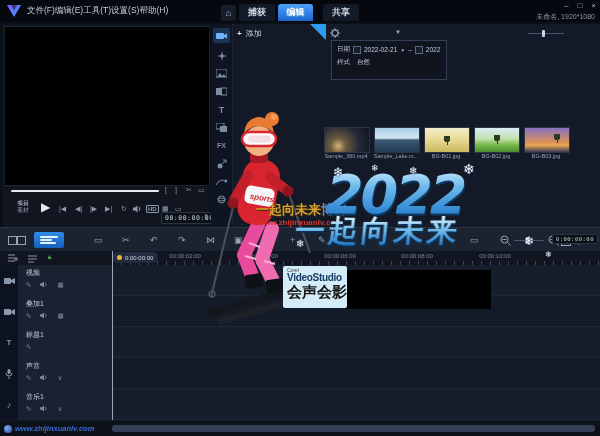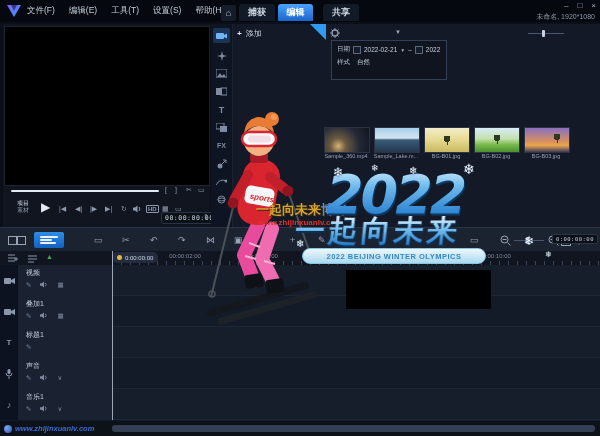--- a/index.html
+++ b/index.html
@@ -1,21 +1,21 @@
 <!DOCTYPE html>
 <html><head>
 <meta charset="utf-8">
 <style>
   html,body{margin:0;padding:0;background:#000;}
   #app{position:relative;width:600px;height:436px;overflow:hidden;background:#0b0f17;
        font-family:"Liberation Sans",sans-serif;-webkit-font-smoothing:antialiased;}
   .abs{position:absolute;}
   
   .titlebar{left:0;top:0;width:600px;height:22px;background:#05080e;}
-  .menu{display:flex;gap:14px;left:27px;top:0;height:22px;align-items:center;}
+  .menu{display:flex;left:27px;top:0;height:22px;align-items:center;}
   .menu span{font-size:8.5px;color:#c2ccd8;cursor:default;}
   .winctl{right:4px;top:1px;display:flex;gap:9px;}
   .winctl span{font-size:8px;color:#aeb8c6;}
   .projinfo{right:5px;top:12px;font-size:7px;color:#8d97a8;}
   .homebtn{left:221px;top:5px;width:15px;height:16px;background:#151d2b;border-radius:2px;
            color:#cfd8e6;font-size:9px;text-align:center;line-height:16px;}
   .tab{top:4px;height:17px;border-radius:3px 3px 0 0;background:#121a28;color:#d0d8e4;
        font-size:9px;font-weight:bold;text-align:center;line-height:17px;}
   .tab.active{background:linear-gradient(180deg,#4aa2fa,#1b66cd);color:#fff;}
   
@@ -481,18 +481,22 @@
     <span class="flake" style="left:333px;top:165px;font-size:12px">❄</span>
     <span class="flake" style="left:371px;top:163px;font-size:9px">❄</span>
     <span class="flake" style="left:409px;top:165px;font-size:10px">❄</span>
     <span class="flake" style="left:463px;top:161px;font-size:14px">❄</span>
     <span class="flake" style="left:296px;top:238px;font-size:10px">❄</span>
     <span class="flake" style="left:524px;top:234px;font-size:12px">❄</span>
     <span class="flake" style="left:545px;top:250px;font-size:8px">❄</span>
 
     <div class="abs slogan">一起向未来</div>
 
-    <div class="abs banner">2022 BEIJING WINTER OLYMPICS</div>
 
     <div class="abs blackbox"></div>
+    <div class="abs logobox">
+      <div class="brand">Corel</div>
+      <div class="prod">VideoStudio</div>
+      <div class="cn">会声会影</div>
+    </div>
   </div>
 
 </div>
 
 </body></html>

